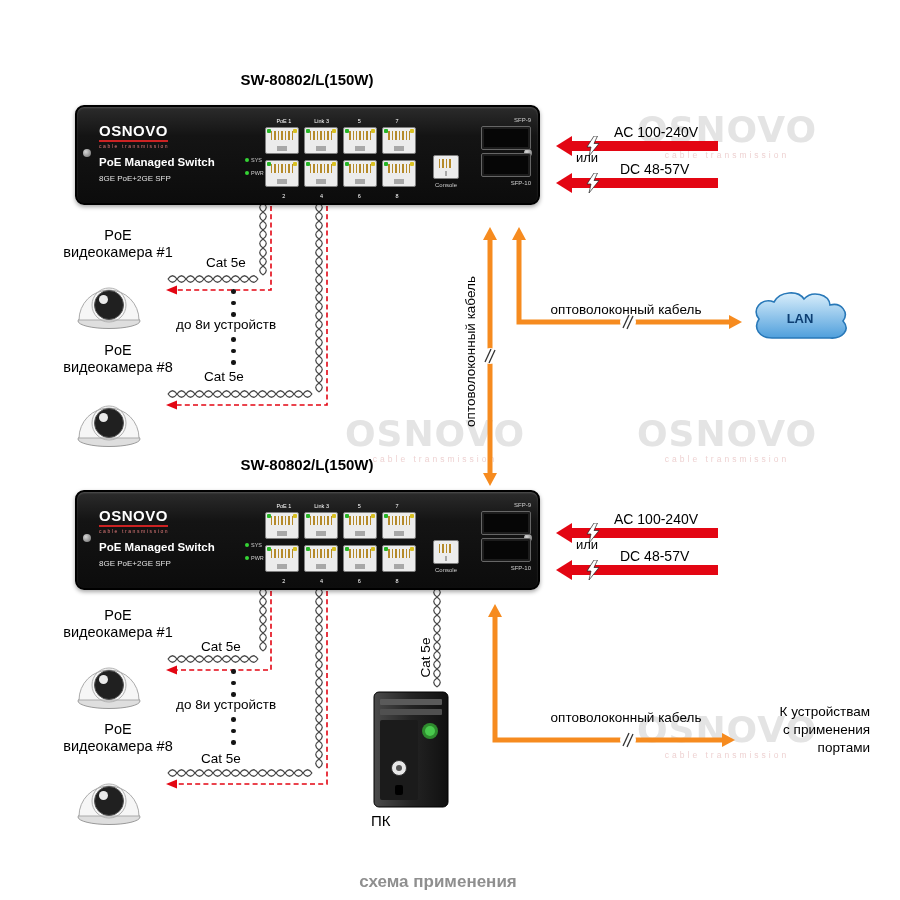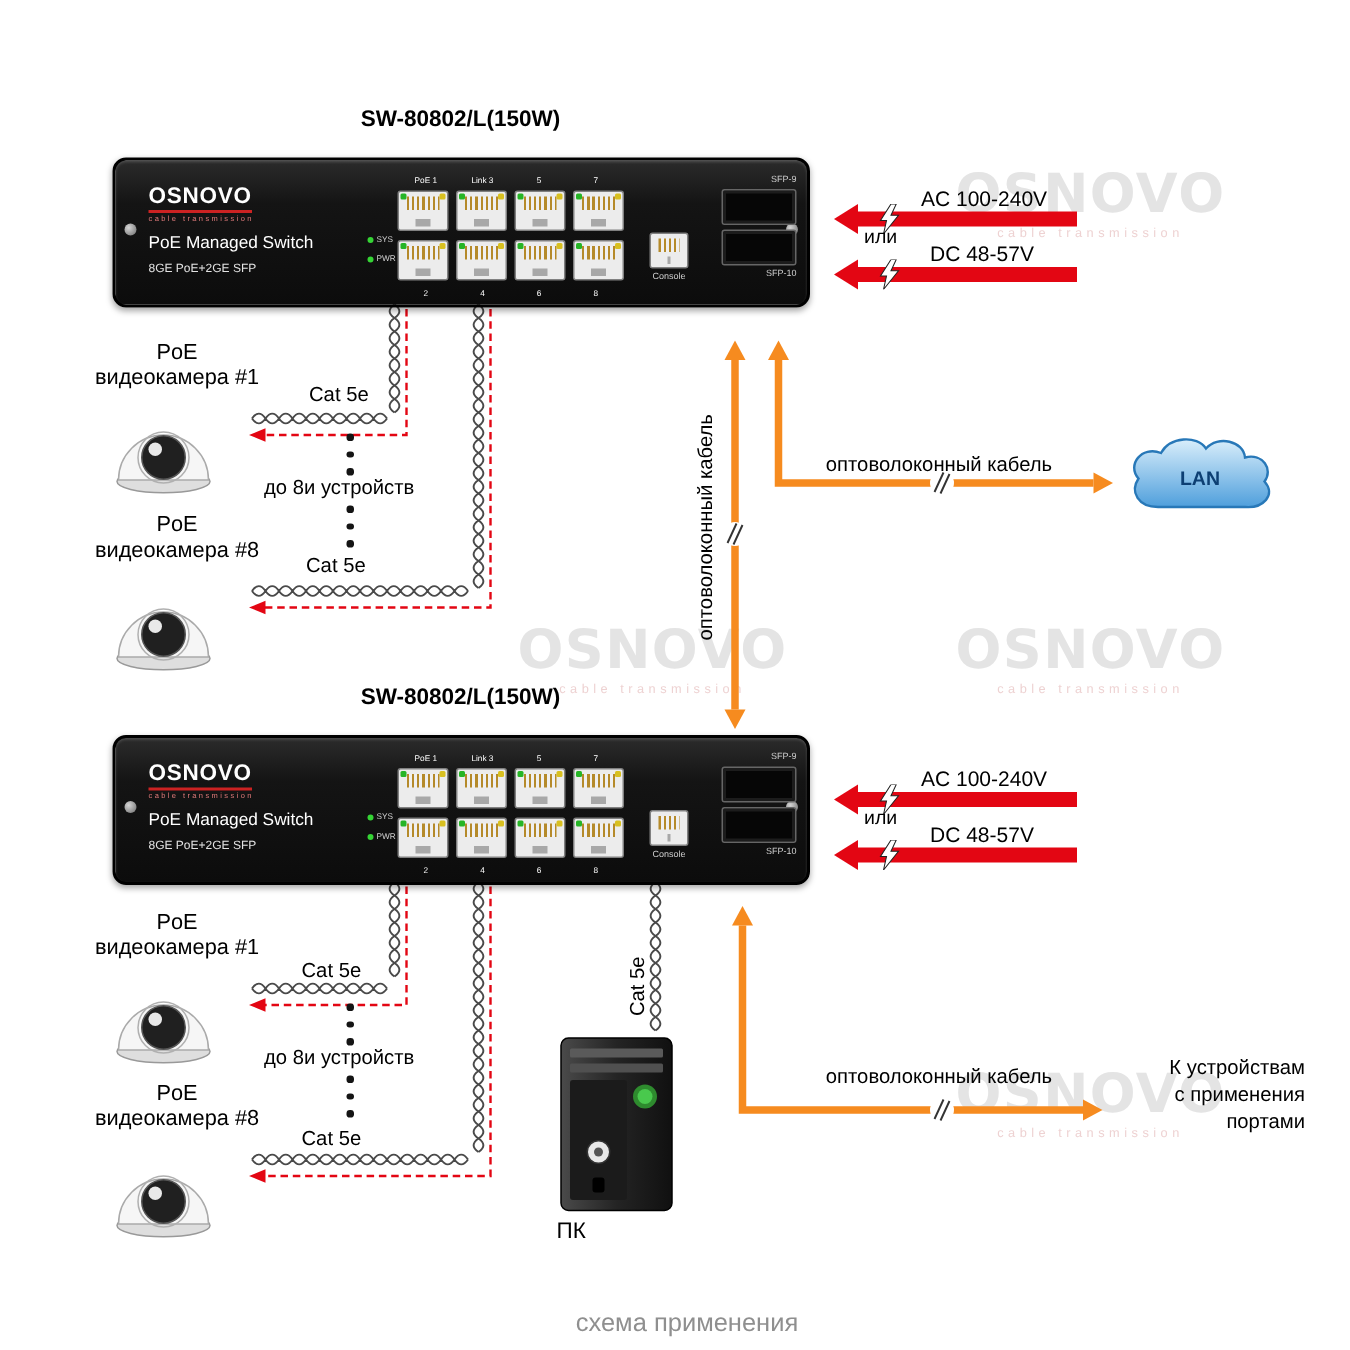--- a/index.html
+++ b/index.html
@@ -23,21 +23,21 @@
     background:linear-gradient(180deg,#2b2b2b,#141414 30%,#0c0c0c);
     border:2px solid #000; border-radius:9px; box-sizing:border-box;
     box-shadow: inset 0 1px 2px rgba(255,255,255,.18), 0 2px 4px rgba(0,0,0,.35); }
   .switch > div { position:absolute; }
   .sw-screw { top:42px; width:8px; height:8px; border-radius:50%;
     background:radial-gradient(circle at 35% 35%, #d6d6d6, #6b6b6b); }
   .sw-logo { left:22px; top:15px; }
   .sw-brand { display:inline-block; color:#fff; font-weight:bold; font-size:15px;
     letter-spacing:.5px; border-bottom:2px solid #cc2222; padding-bottom:1px; }
   .sw-brand-sub { font-size:5px; color:#e07a7a; letter-spacing:1.6px; margin-top:1px; }
-  .sw-name { left:22px; top:49px; color:#fff; font-weight:normal; font-size:11.5px; }
+  .sw-name { left:22px; top:49px; color:#fff; font-weight:bold; font-size:11.5px; }
   .sw-sub  { left:22px; top:67px; color:#e2e2e2; font-size:8px; }
   .sw-led { left:168px; display:flex; align-items:center; gap:2px;
             font-size:5.5px; color:#cfcfcf; }
   .led-dot { width:4px; height:4px; border-radius:50%; background:#35d435; display:inline-block; }
   .pl-row { left:188px; width:151px; display:flex; }
   .pl-row span { flex:1; text-align:center; font-size:5.5px; color:#fff; }
   .sw-ports { left:188px; top:20px; display:grid;
     grid-template-columns:repeat(4,34px); grid-template-rows:27px 27px; gap:6px 5px; }
   .port { position:relative; width:34px; height:27px; background:#ececec;
     border:1px solid #808080; border-radius:2px; box-sizing:border-box; }
@@ -74,22 +74,22 @@
 
   
   .cam-label { position:absolute; width:160px; text-align:center; font-size:14.5px;
     line-height:1.16; z-index:2; }
   .small-label { position:absolute; font-size:13.5px; z-index:2; white-space:nowrap; }
   .fiber-label { position:absolute; width:180px; text-align:center; font-size:13.5px;
     z-index:2; white-space:nowrap; }
   .rot { transform:rotate(-90deg); }
   .devices-text { position:absolute; left:742px; top:703px; width:128px; text-align:right;
     font-size:13.5px; line-height:1.35; z-index:2; }
-  .caption { position:absolute; left:338px; top:872px; width:240px; text-align:center;
-    font-size:17px; color:#8f8f8f; z-index:2; }
+  .caption { position:absolute; left:318px; top:872px; width:240px; text-align:center;
+    font-size:17px; color:#8f8f8f; z-index:2;font-weight:bold; }
   .lan-text { position:absolute; left:748px; top:311px; width:104px; text-align:center;
     font-weight:bold; font-size:13px; color:#0d3f73; z-index:3; }
   .pc-label { position:absolute; left:371px; top:812px; width:80px; 
     font-size:15px; z-index:2; }
 
   .dots { position:absolute; z-index:2; }
   .dots i { display:block; width:4.5px; height:4.5px; background:#141414;
     border-radius:50%; margin-bottom:7px; }
 
   .camera, .pc-img, .cloud { position:absolute; z-index:2; }

